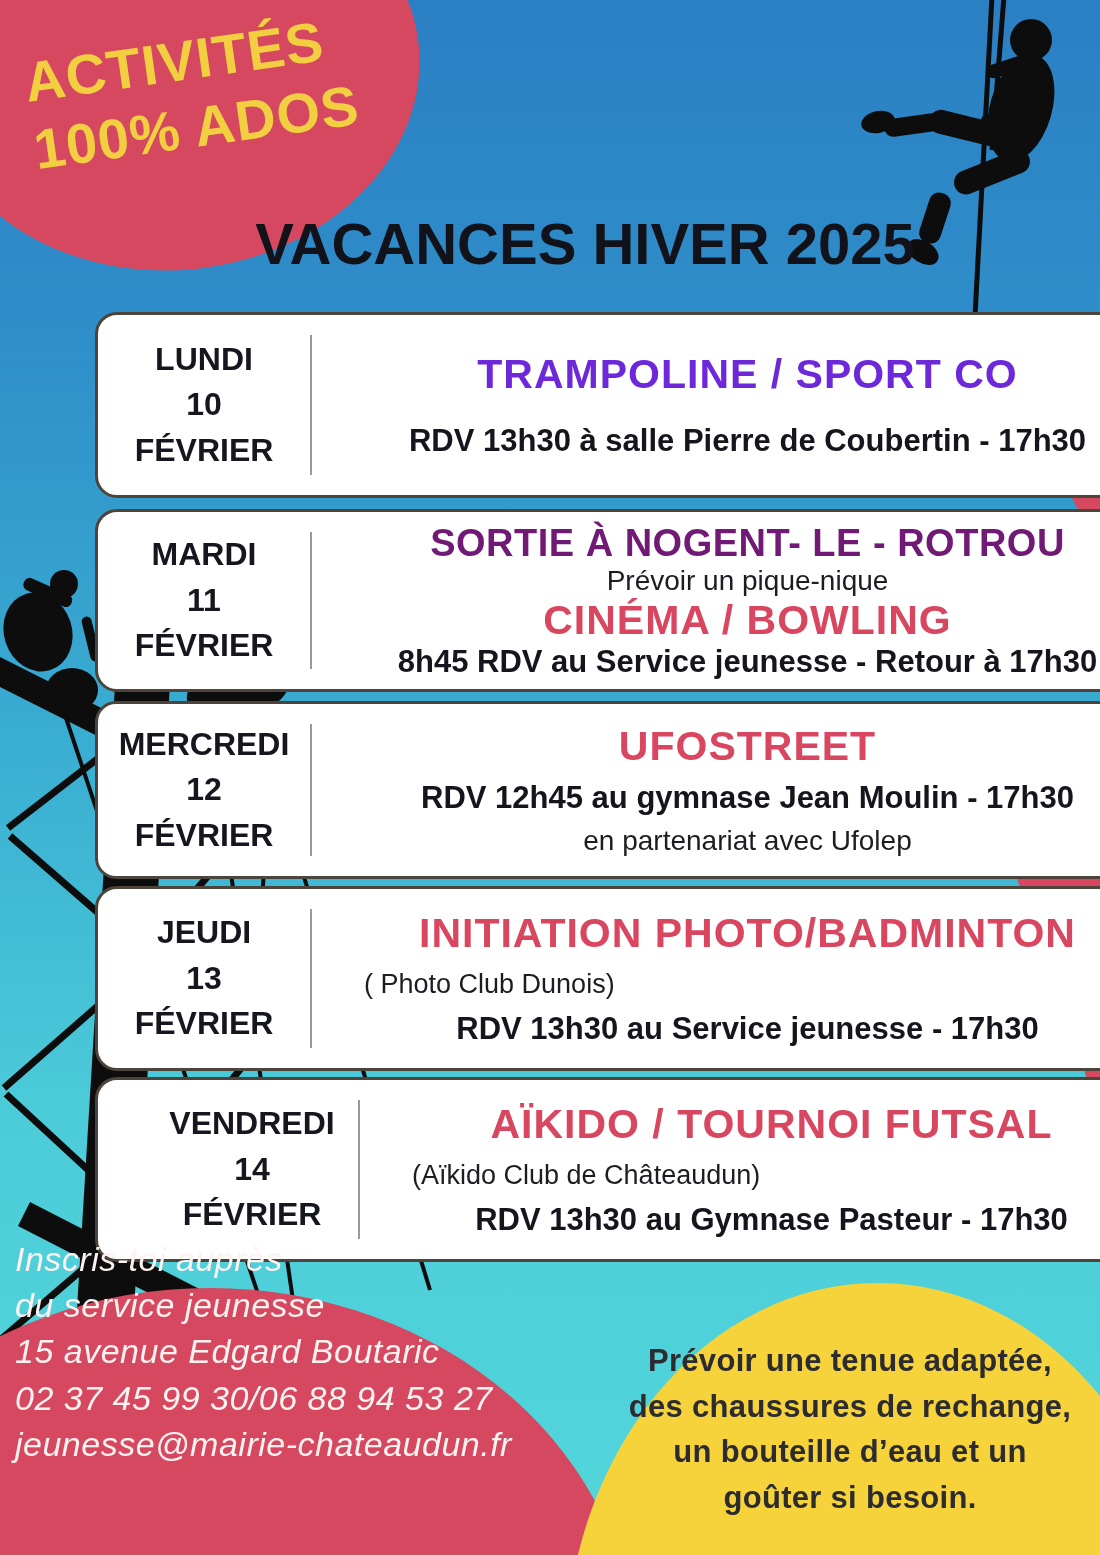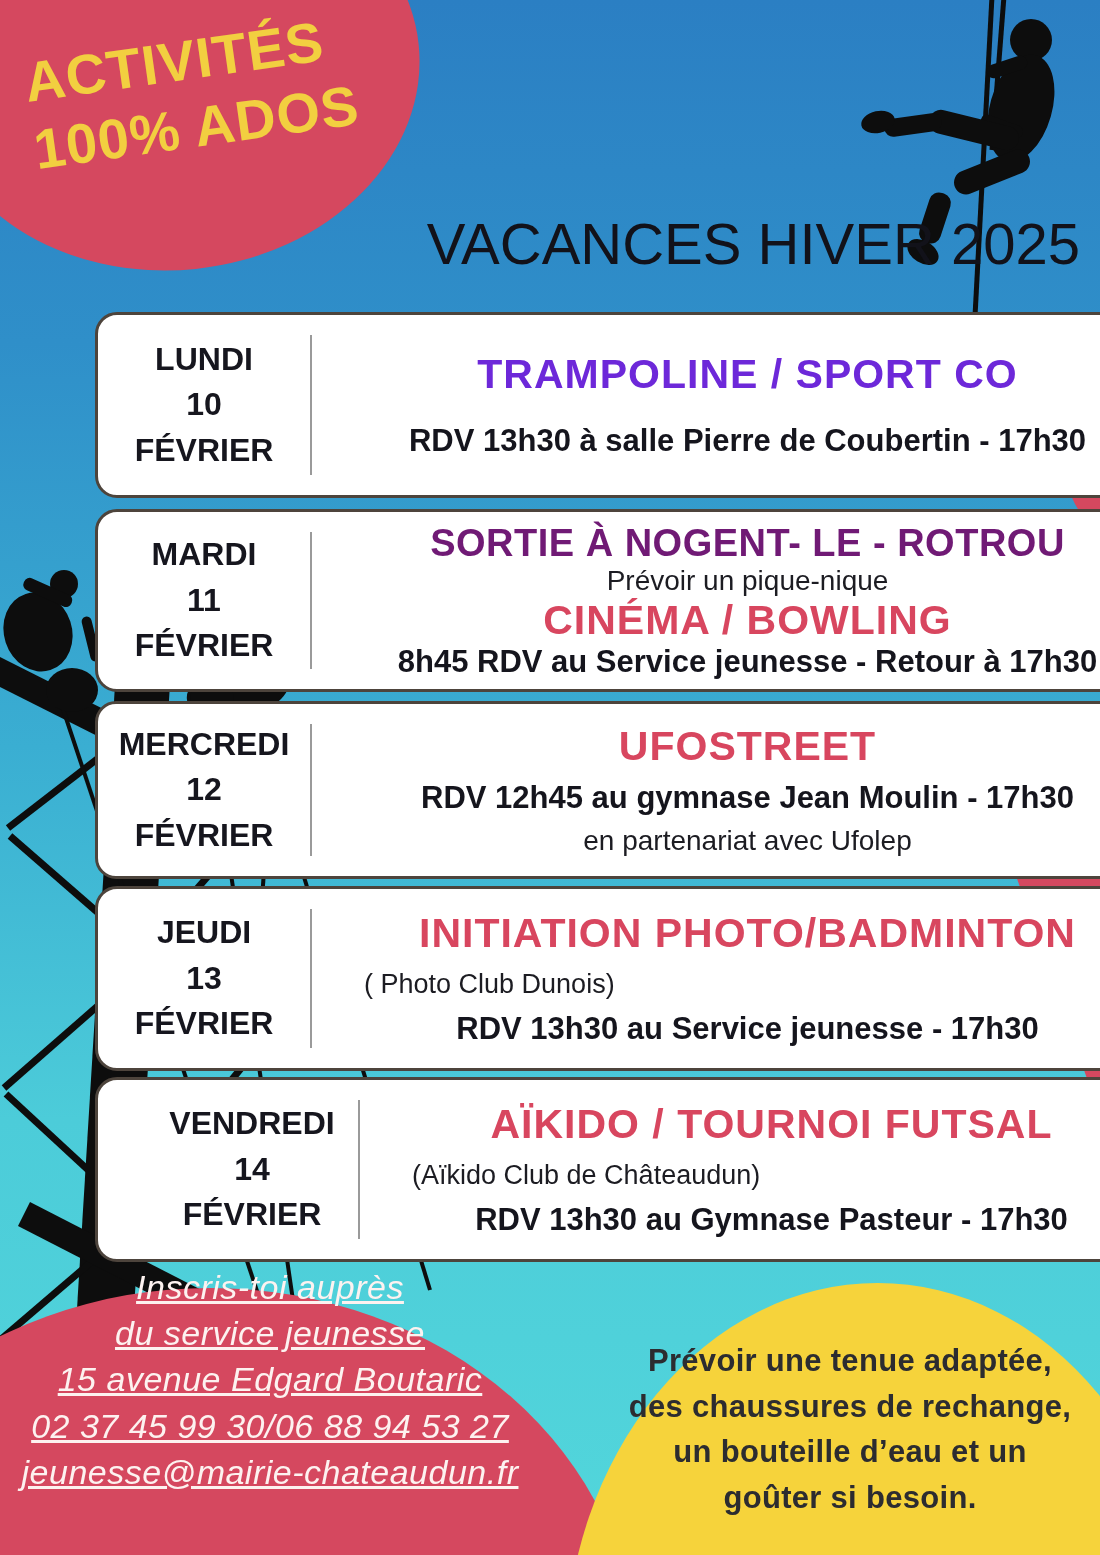--- a/index.html
+++ b/index.html
@@ -19,21 +19,21 @@
     border-radius:50%;transform:rotate(-6deg);z-index:2;
   }
   .badge-text{
     position:absolute;left:28px;top:26px;z-index:3;
     transform:rotate(-8deg);
     font-weight:800;font-size:56px;line-height:1.22;letter-spacing:1px;
   }
   
   .title{
     position:absolute;left:90px;top:210px;width:990px;z-index:2;
-    text-align:right;font-weight:400;font-size:58px;letter-spacing:0px;
+    text-align:center;font-weight:700;font-size:58px;letter-spacing:0px;
     color:#12121a;
   }
   
   .cards{position:absolute;left:0;top:0;width:100%;height:100%;z-index:3;}
   .card{
     position:absolute;left:95px;width:1095px;
     background:#ffffff;border:3px solid #4d443c;border-radius:22px;
     box-sizing:border-box;display:flex;align-items:stretch;
   }
   .card-date{
@@ -56,23 +56,23 @@
   
   .contact-blob{
     position:absolute;left:-215px;top:1288px;width:850px;height:740px;
     border-radius:50%;z-index:4;
   }
   .notice-blob{
     position:absolute;left:565px;top:1283px;width:625px;height:760px;
     border-radius:50%;z-index:4;
   }
   .contact-text{
-    position:absolute;left:15px;top:1264px;width:510px;z-index:5;
-    text-align:center;font-style:italic;font-weight:400;
-    font-size:34px;line-height:1.36;color:#fdf2f0;letter-spacing:0.5px;text-decoration:underline;
+    position:absolute;left:15px;top:1236px;width:510px;z-index:5;
+    font-style:italic;font-weight:400;
+    font-size:34px;line-height:1.36;color:#fdf2f0;letter-spacing:0.5px;
   }
   .notice-text{
     position:absolute;left:615px;top:1338px;width:470px;z-index:5;
     text-align:center;font-weight:700;font-size:31px;line-height:1.47;
     color:#2c2c30;letter-spacing:0.3px;
   }
 </style>
 </head>
 <body>
 

